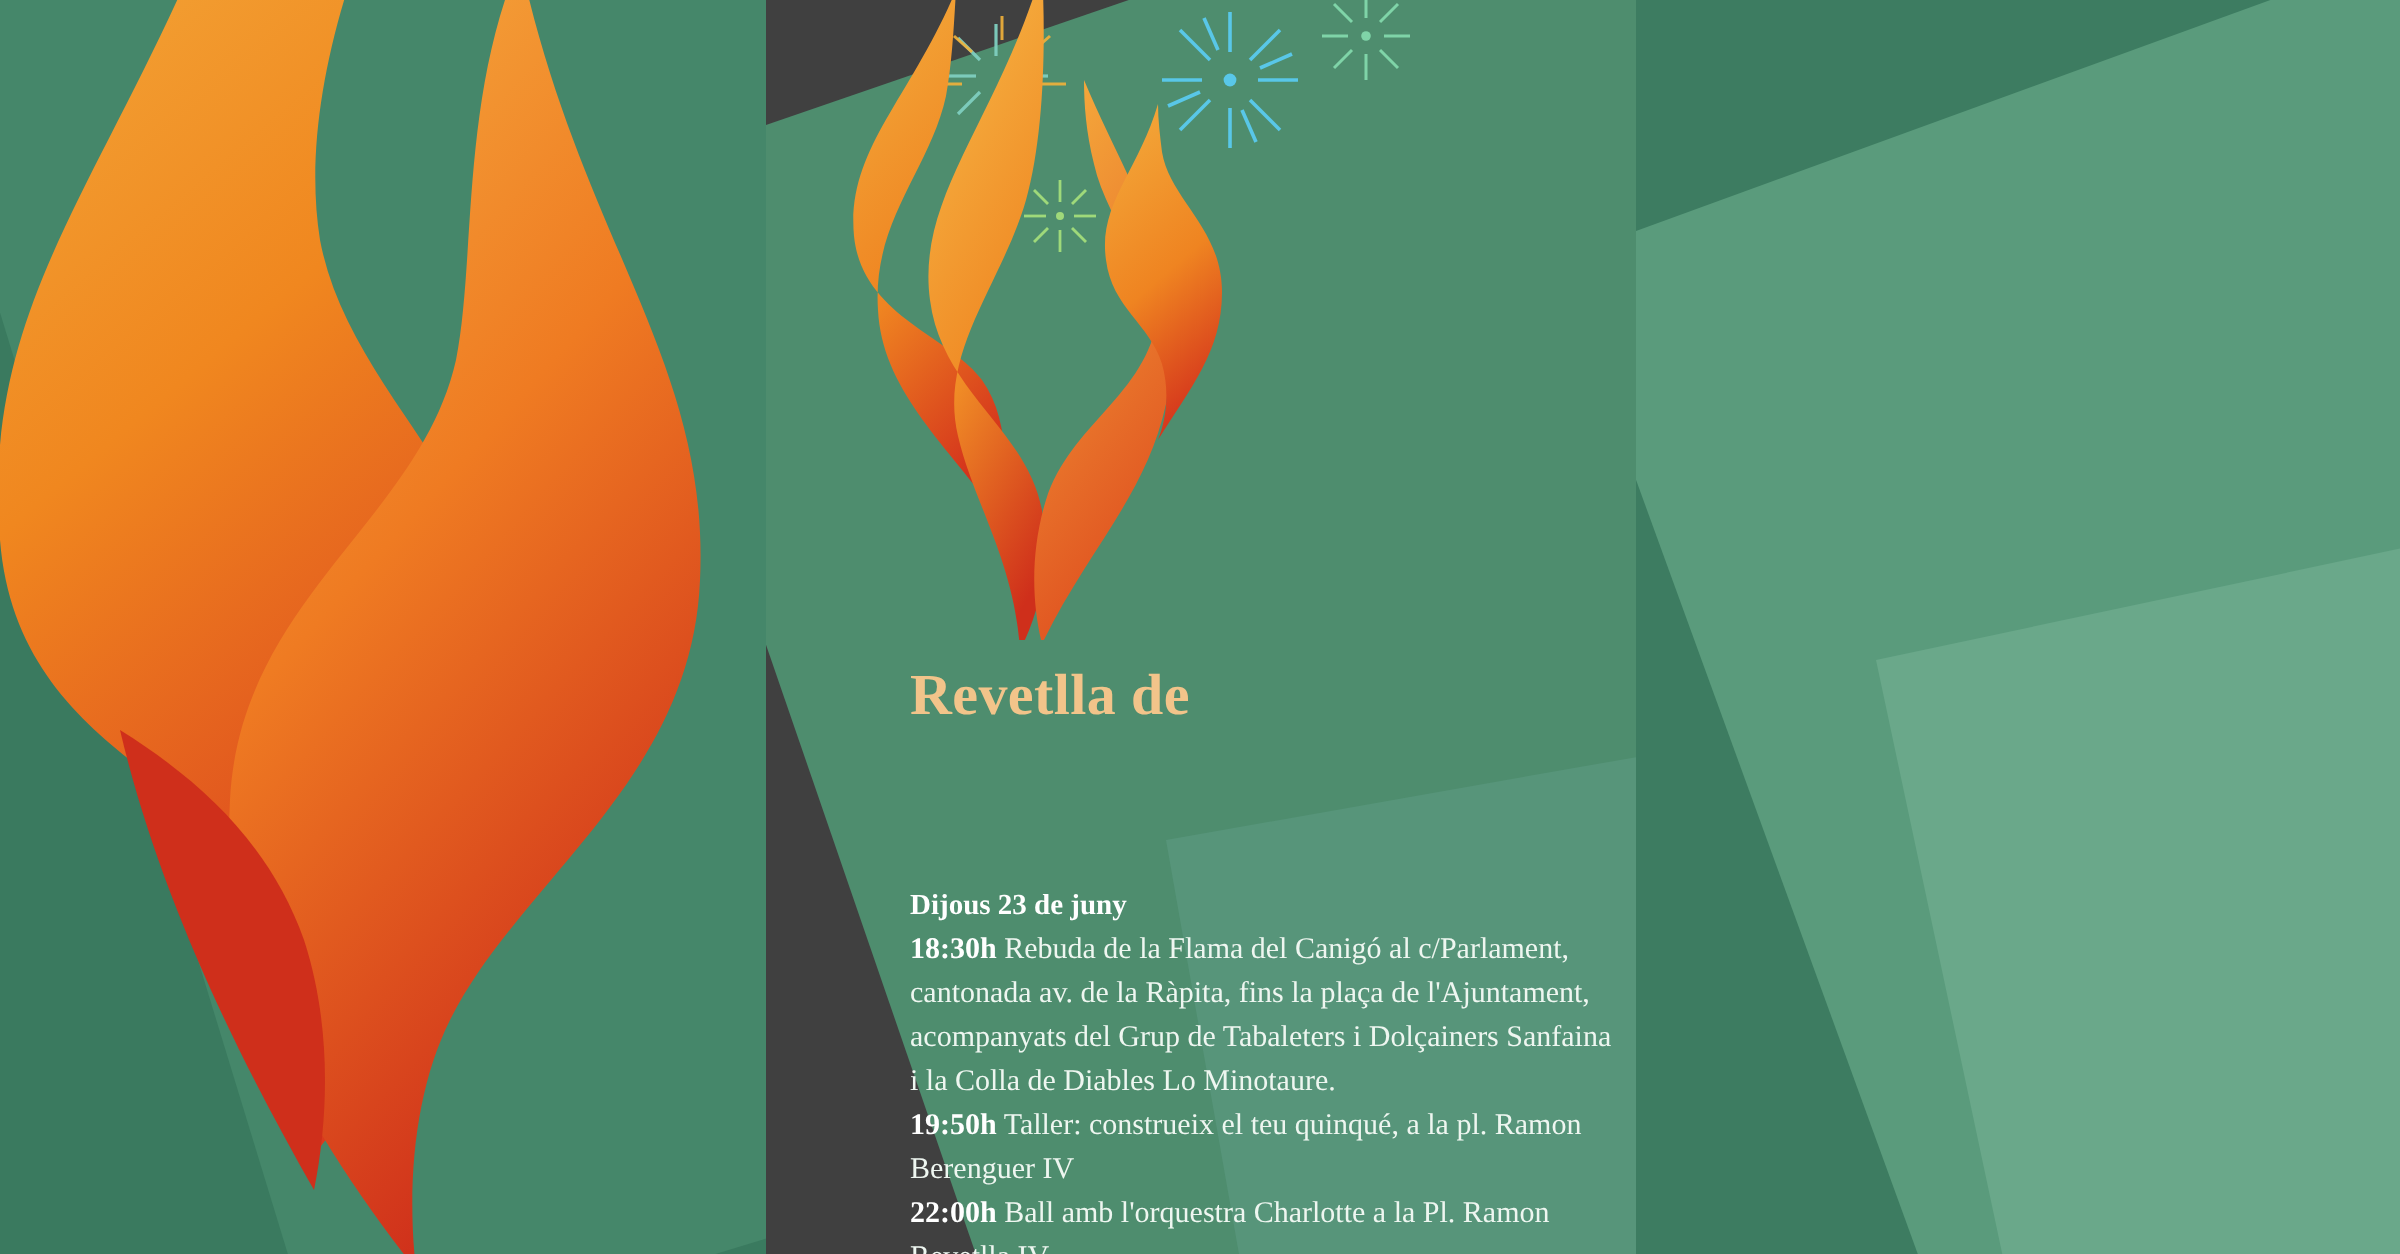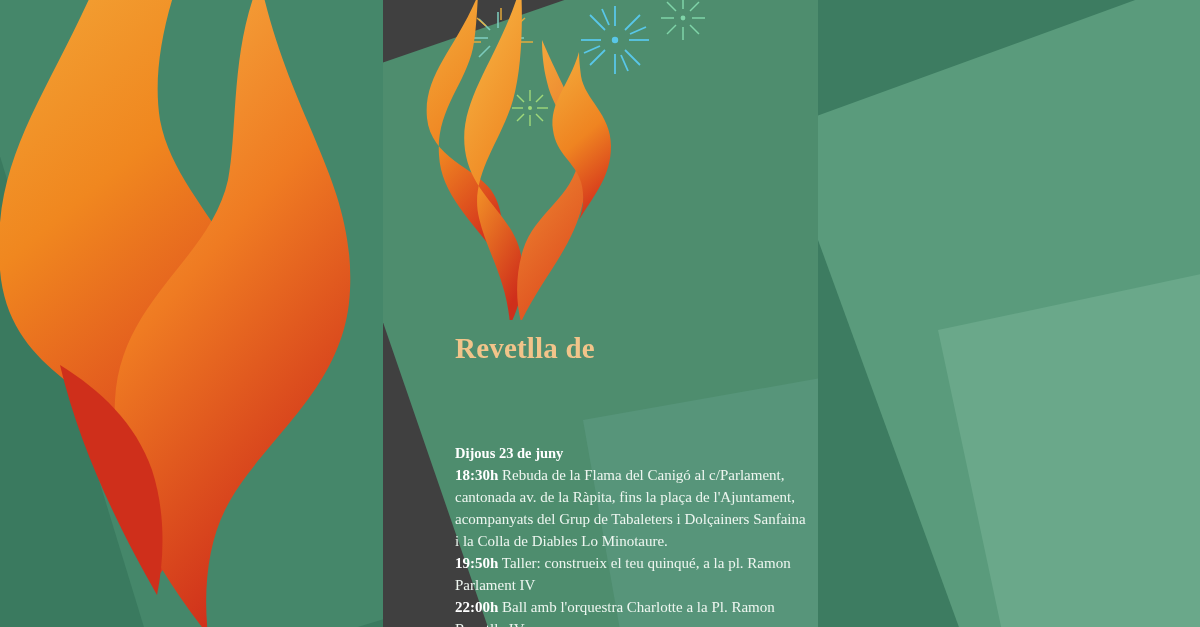--- a/index.html
+++ b/index.html
@@ -293,21 +293,21 @@
 
     <div class="subtitle">Dijous 23 de juny</div>
 
     <div class="schedule">
       <div class="entry">
         <span class="time">18:30h</span>
         <span class="desc">Rebuda de la Flama del Canigó al c/Parlament, cantonada av. de la Ràpita, fins la plaça de l'Ajuntament, acompanyats del Grup de Tabaleters i Dolçainers Sanfaina i la Colla de Diables Lo Minotaure.</span>
       </div>
       <div class="entry">
         <span class="time">19:50h</span>
-        <span class="desc">Taller: construeix el teu quinqué, a la pl. Ramon Parlament IV</span>
+        <span class="desc">Taller: construeix el teu quinqué, a la pl. Ramon Berenguer IV</span>
       </div>
       <div class="entry">
         <span class="time">22:00h</span>
         <span class="desc">Ball amb l'orquestra Charlotte a la Pl. Ramon Revetlla IV</span>
       </div>
     </div>
   </div>
 
 
 </div>

